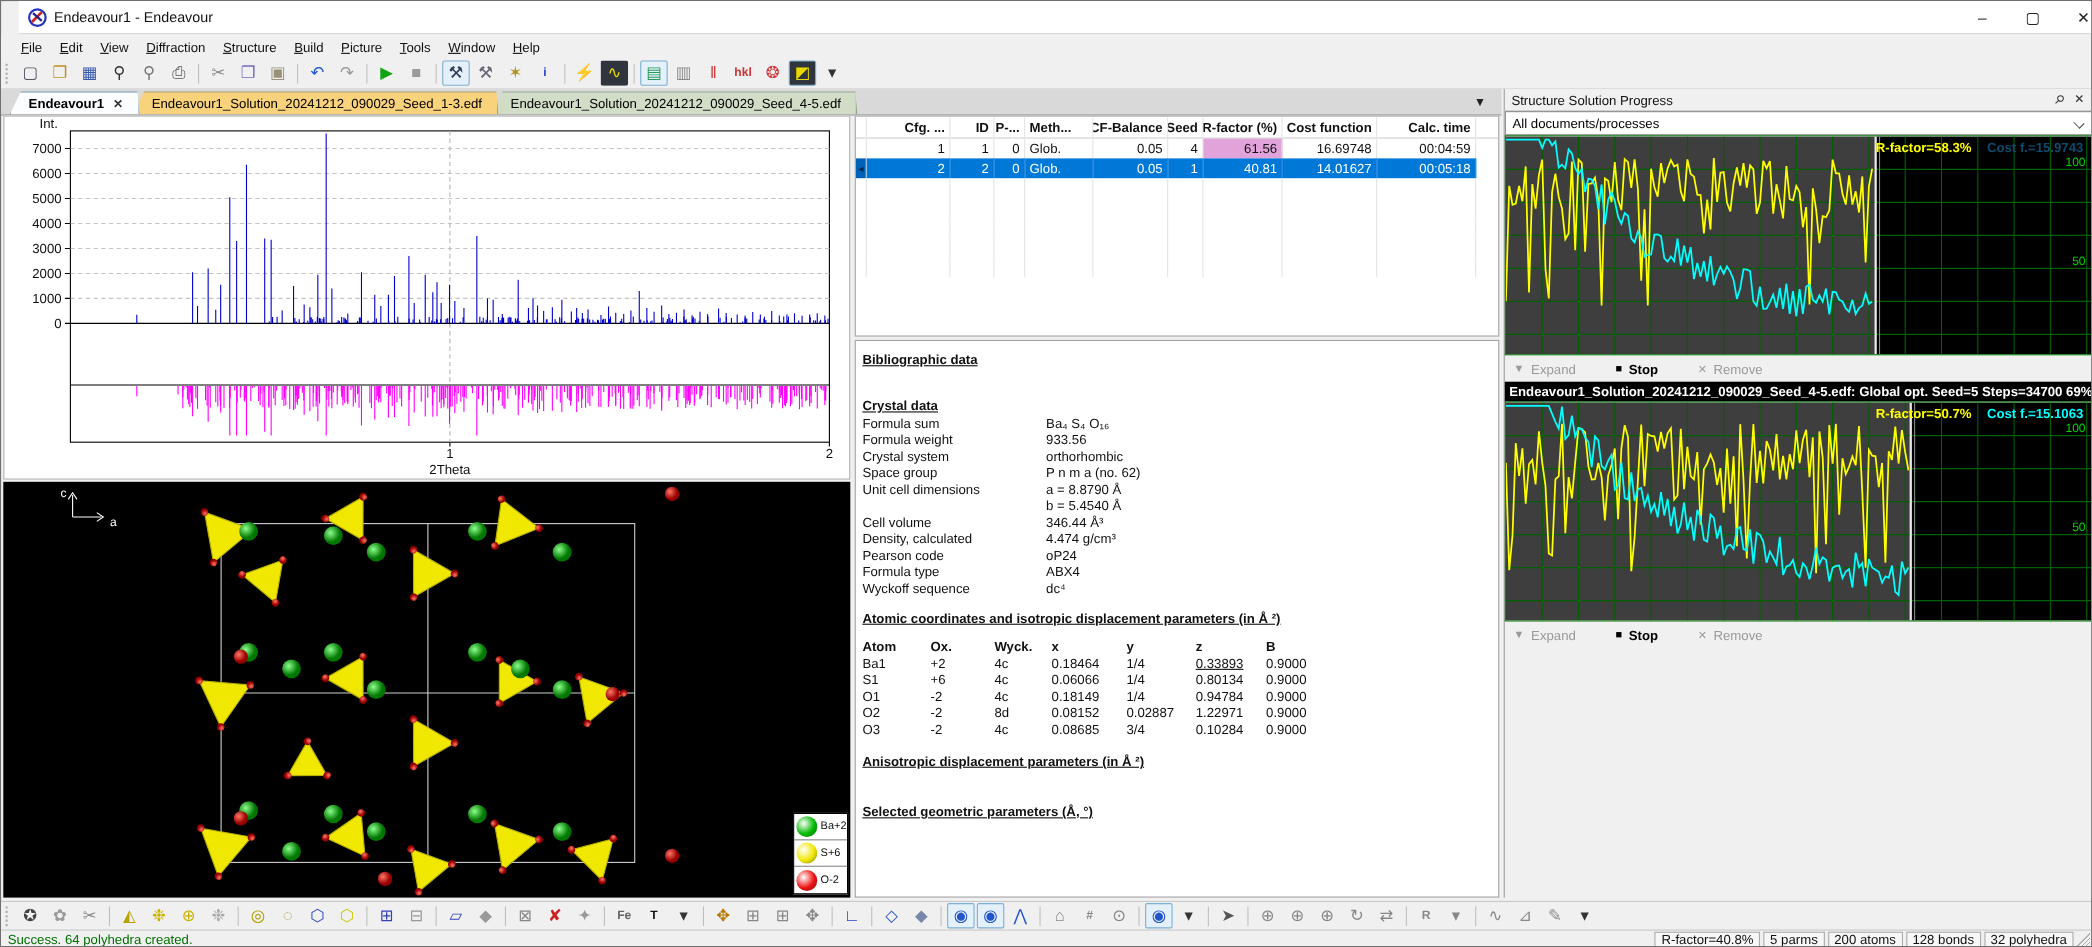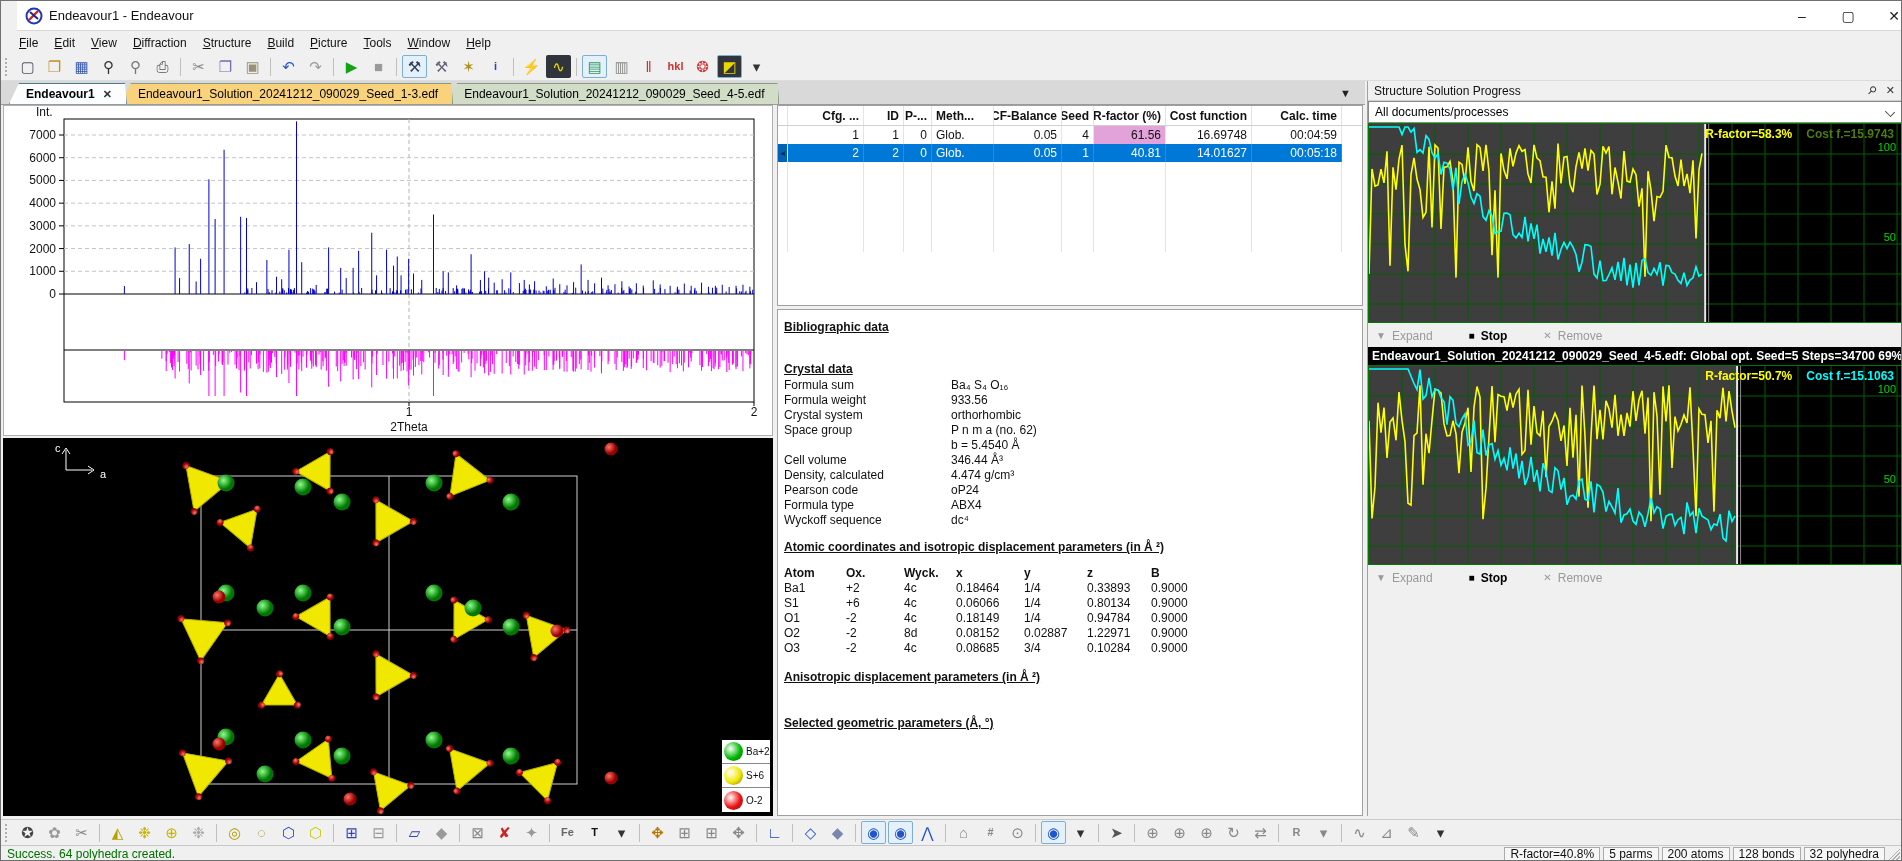--- a/index.html
+++ b/index.html
@@ -1115,20 +1115,24 @@
       </div>
       <div class="bib-row">
         <span class="bib-label">Crystal system</span>
         <span>orthorhombic</span>
       </div>
       <div class="bib-row">
         <span class="bib-label">Space group</span>
         <span>P n m a (no. 62)</span>
       </div>
       <div class="bib-row">
+        <span class="bib-label">Unit cell dimensions</span>
+        <span>a = 8.8790 Å</span>
+      </div>
+      <div class="bib-row">
         <span class="bib-label"></span>
         <span>b = 5.4540 Å</span>
       </div>
       <div class="bib-row">
         <span class="bib-label">Cell volume</span>
         <span>346.44 Å³</span>
       </div>
       <div class="bib-row">
         <span class="bib-label">Density, calculated</span>
         <span>4.474 g/cm³</span>
@@ -1156,21 +1160,21 @@
         <span class="atom-cell" style="left: 240px; font-weight: bold;">y</span>
         <span class="atom-cell" style="left: 303px; font-weight: bold;">z</span>
         <span class="atom-cell" style="left: 367px; font-weight: bold;">B</span>
       </div>
       <div class="atom-row">
         <span class="atom-cell" style="left: 0px;">Ba1</span>
         <span class="atom-cell" style="left: 62px;">+2</span>
         <span class="atom-cell" style="left: 120px;">4c</span>
         <span class="atom-cell" style="left: 172px;">0.18464</span>
         <span class="atom-cell" style="left: 240px;">1/4</span>
-        <span class="atom-cell" style="left: 303px;">0.33893</span>
+        <span class="atom-cell" style="left: 303px; text-decoration: underline;">0.33893</span>
         <span class="atom-cell" style="left: 367px;">0.9000</span>
       </div>
       <div class="atom-row">
         <span class="atom-cell" style="left: 0px;">S1</span>
         <span class="atom-cell" style="left: 62px;">+6</span>
         <span class="atom-cell" style="left: 120px;">4c</span>
         <span class="atom-cell" style="left: 172px;">0.06066</span>
         <span class="atom-cell" style="left: 240px;">1/4</span>
         <span class="atom-cell" style="left: 303px;">0.80134</span>
         <span class="atom-cell" style="left: 367px;">0.9000</span>
@@ -1214,21 +1218,21 @@
       <span id="pp-title-icons">
         <span style="transform:rotate(45deg);display:inline-block;">⚲</span>
         <span>✕</span>
       </span>
     </div>
     <div id="pp-combo">
       <span>All documents/processes</span>
       <span class="combo-chevron"></span>
     </div>
     <div id="pp-blocks">
-        <div class="proc-plot"><div class="proc-labels"><span style="color: rgb(255, 255, 0);">R-factor=58.3%</span><span style="color: #4d7c0f; margin-left: 14px;">Cost f.=15.9743</span></div><svg width="532" height="198">
+        <div class="proc-plot"><div class="proc-labels"><span style="color: rgb(255, 255, 0);">R-factor=58.3%</span><span style="color: #0c4a6e; margin-left: 14px;">Cost f.=15.9743</span></div><svg width="532" height="198">
             <rect x="0" y="0" width="335.16" height="198" fill="#3e3e3e"></rect>
             <rect x="335.16" y="0" width="196.83999999999997" height="198" fill="#000000"></rect>
             <line x1="33" x2="33" y1="0" y2="198" stroke="#006000"></line>
             <line x1="66" x2="66" y1="0" y2="198" stroke="#006000"></line>
             <line x1="99" x2="99" y1="0" y2="198" stroke="#006000"></line>
             <line x1="132" x2="132" y1="0" y2="198" stroke="#006000"></line>
             <line x1="165" x2="165" y1="0" y2="198" stroke="#006000"></line>
             <line x1="198" x2="198" y1="0" y2="198" stroke="#006000"></line>
             <line x1="231" x2="231" y1="0" y2="198" stroke="#006000"></line>
             <line x1="264" x2="264" y1="0" y2="198" stroke="#006000"></line>

